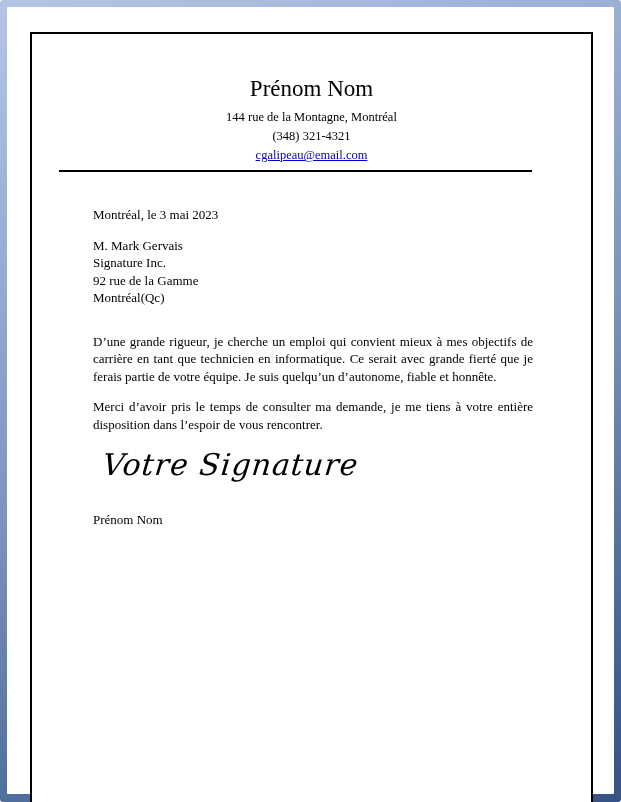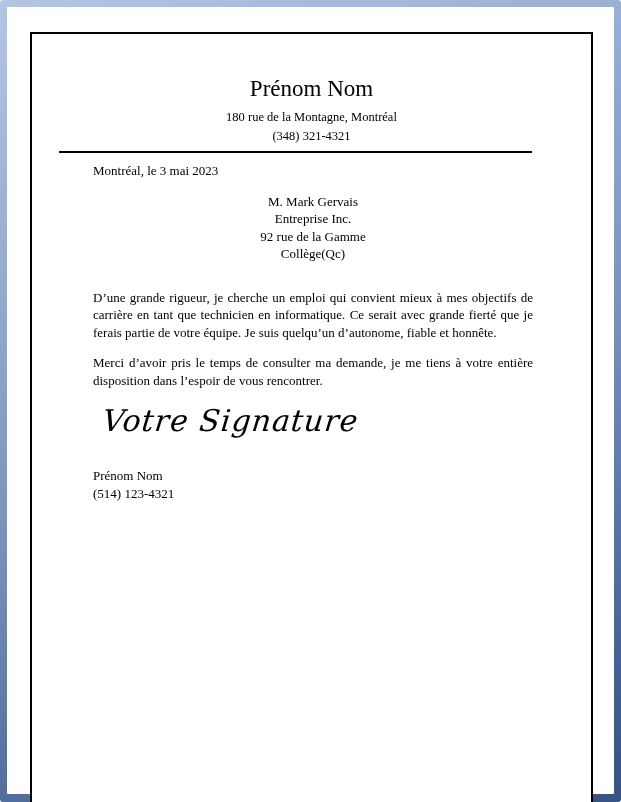--- a/index.html
+++ b/index.html
@@ -48,27 +48,27 @@
     text-decoration: underline;
     cursor: pointer;
   }
   .divider {
     border: none;
     border-top: 2px solid #000;
     margin: 5px 0 0 27px;
     width: 473px;
   }
   .letter-body {
-    margin: 9px 0 0 61px;
+    margin: 34px 0 0 61px;
     width: 440px;
     font-size: 13px;
     line-height: 17.5px;
   }
   .letter-body p { margin: 0 0 13px 0; }
-  .recipient { margin-bottom: 26px; text-align: center; }
+  .recipient { margin-bottom: 26px; }
   .just { text-align: justify; }
   .signature {
     margin-top: 14px;
     margin-left: 8px;
     font-size: 30px;
     line-height: 36px;
     font-style: italic;
     font-family: "DejaVu Serif", "Liberation Serif", serif;
     letter-spacing: 1px;
     transform: skewX(-6deg);
@@ -79,43 +79,43 @@
 </style>
 </head>
 <body>
 
 <div class="frame">
   <div class="paper">
     <div class="sheet">
 
       <div class="header">
         <div class="title">Prénom Nom</div>
-        <div>180 rue de la Montagne, Montréal</div>
+        <div>144 rue de la Montagne, Montréal</div>
         <div>(348) 321-4321</div>
+        <div><a class="email-link">cgalipeau@email.com</a></div>
       </div>
 
       <hr class="divider">
 
       <div class="letter-body">
         <p>Montréal, le 3 mai 2023</p>
 
         <div class="recipient">
           <div>M. Mark Gervais</div>
-          <div>Entreprise Inc.</div>
+          <div>Signature Inc.</div>
           <div>92 rue de la Gamme</div>
-          <div>Collège(Qc)</div>
+          <div>Montréal(Qc)</div>
         </div>
 
 
         <p class="just">D’une grande rigueur, je cherche un emploi qui convient mieux à mes objectifs de carrière en tant que technicien en informatique. Ce serait avec grande fierté que je ferais partie de votre équipe. Je suis quelqu’un d’autonome, fiable et honnête.</p>
         <p class="just">Merci d’avoir pris le temps de consulter ma demande, je me tiens à votre entière disposition dans l’espoir de vous rencontrer.</p>
 
         <div class="signature">Votre Signature</div>
 
         <div class="closing-block">
           <div>Prénom Nom</div>
-          <div>(514) 123-4321</div>
         </div>
       </div>
 
     </div>
   </div>
 </div>
 
 </body></html>

